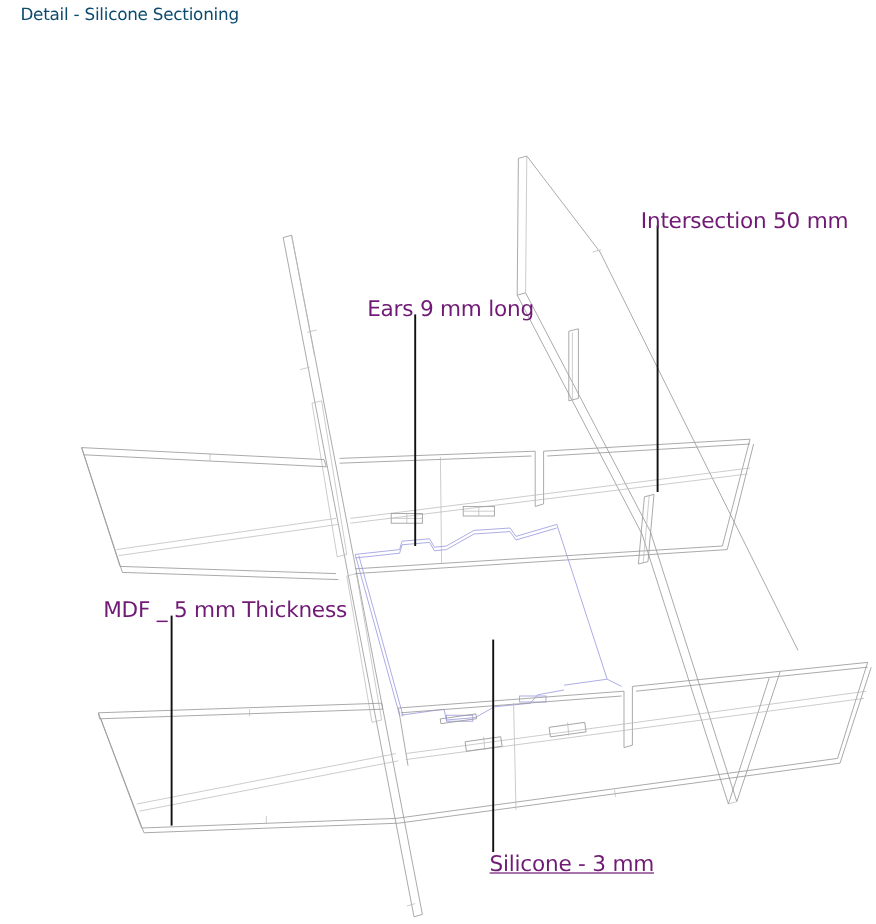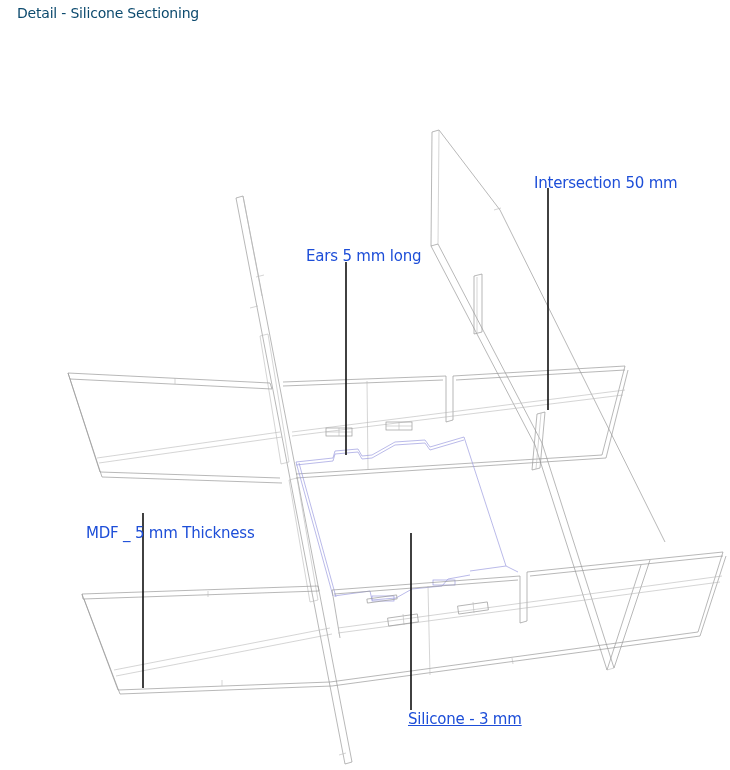--- a/index.html
+++ b/index.html
@@ -1,18 +1,18 @@
 <!DOCTYPE html>
 <html><head>
   <meta charset="utf-8">
   <style>
     html, body { margin: 0; padding: 0; background: #ffffff; }
     body { width: 730px; height: 770px; position: relative; overflow: hidden; font-family: "DejaVu Sans", sans-serif; }
     .title { position: absolute; left: 5px; top: 5px; font-size: 14px; color: #0c4a6e; letter-spacing: -0.2px; margin-left: 12px; }
-    .label { position: absolute; font-size: 15px; color: #1d4ed8; white-space: nowrap; letter-spacing: -0.2px; }
+    .label { position: absolute; font-size: 18px; color: #701a75; white-space: nowrap; letter-spacing: -0.2px; }
     svg.drawing { position: absolute; left: 0; top: 0; }
     .wire { fill: none; stroke: #9a9a9a; stroke-width: 0.7; }
     .wire-lt { fill: none; stroke: #b8b8b8; stroke-width: 0.6; }
     .sil { fill: none; stroke: #9c9ce0; stroke-width: 0.7; }
     .leader { stroke: #111; stroke-width: 1.6; }
   </style>
 </head>
 <body>
 
 <div class="title">Detail - Silicone Sectioning</div>
@@ -123,16 +123,16 @@
     <line class="wire-lt" x1="473" y1="602" x2="474" y2="613"></line>
     <rect class="wire" x="367" y="597" width="30" height="4" transform="rotate(-8 382 599)"></rect>
   </g>
 
   <line class="leader" x1="346" y1="262" x2="346" y2="455"></line>
   <line class="leader" x1="548" y1="188" x2="548" y2="410"></line>
   <line class="leader" x1="143" y1="513" x2="143" y2="688"></line>
   <line class="leader" x1="411" y1="533" x2="411" y2="710"></line>
 </svg>
 
-<div class="label" style="left:306px; top:247px;">Ears 5 mm long</div>
+<div class="label" style="left:306px; top:247px;">Ears 9 mm long</div>
 <div class="label" style="left:534px; top:174px;">Intersection 50 mm</div>
-<div class="label" style="left:86px; top:498px;margin-top:26px;">MDF _ 5 mm Thickness</div>
+<div class="label" style="left:86px; top:498px;">MDF _ 5 mm Thickness</div>
 <div class="label" style="left:408px; top:710px;text-decoration:underline;">Silicone - 3 mm</div>
 
 </body></html>

